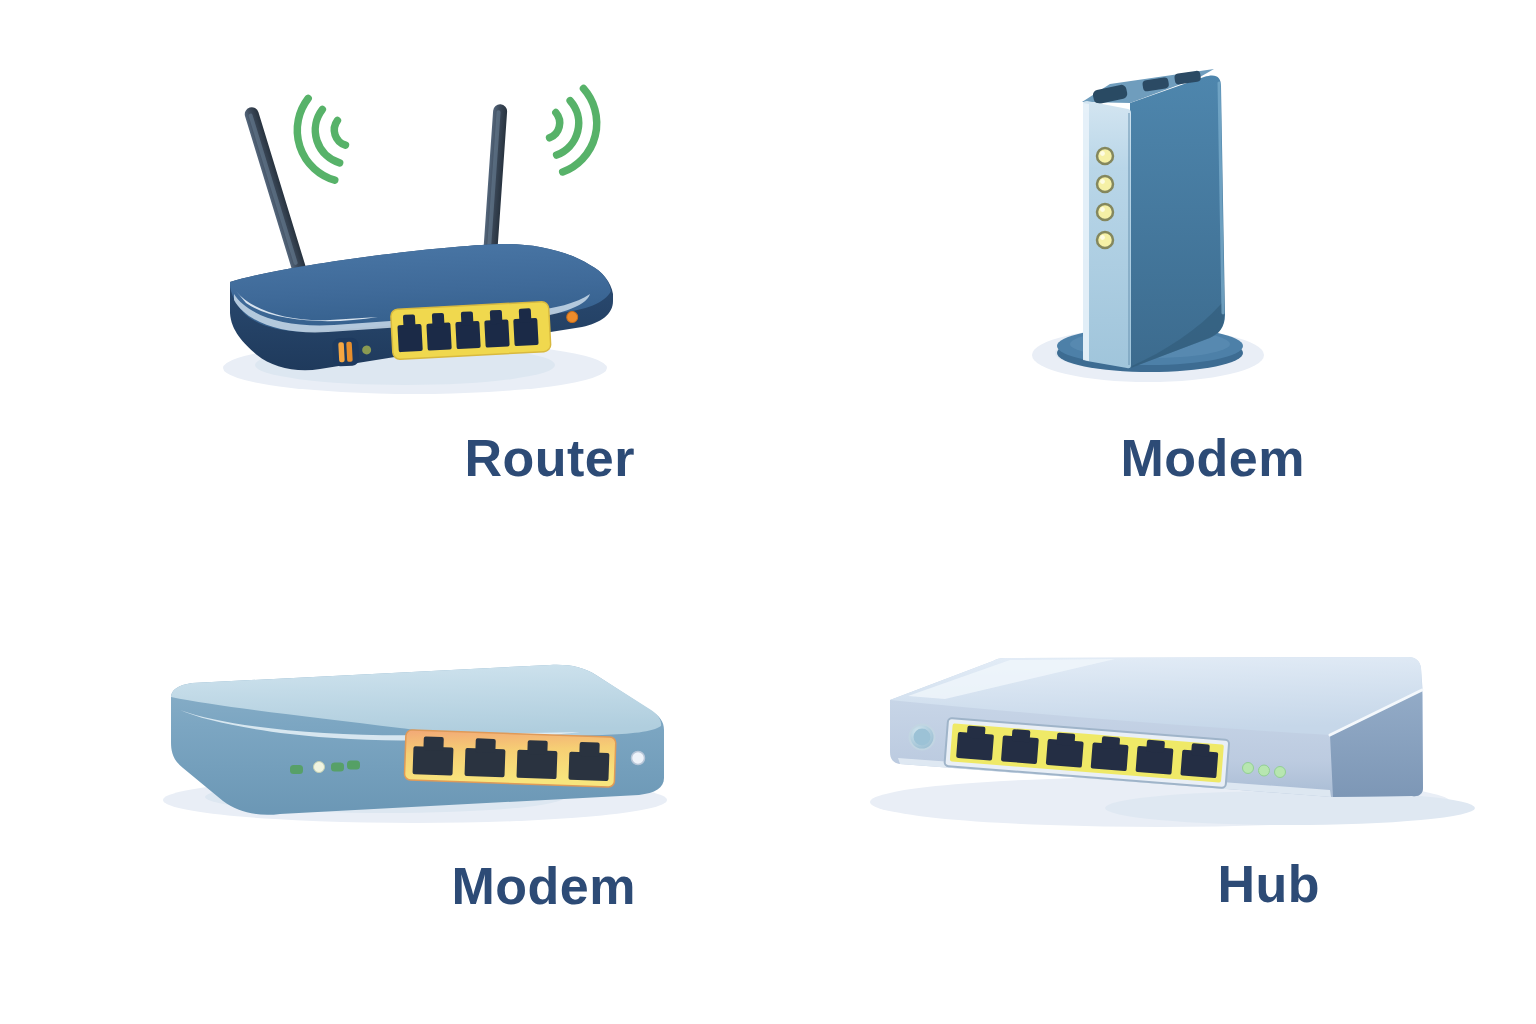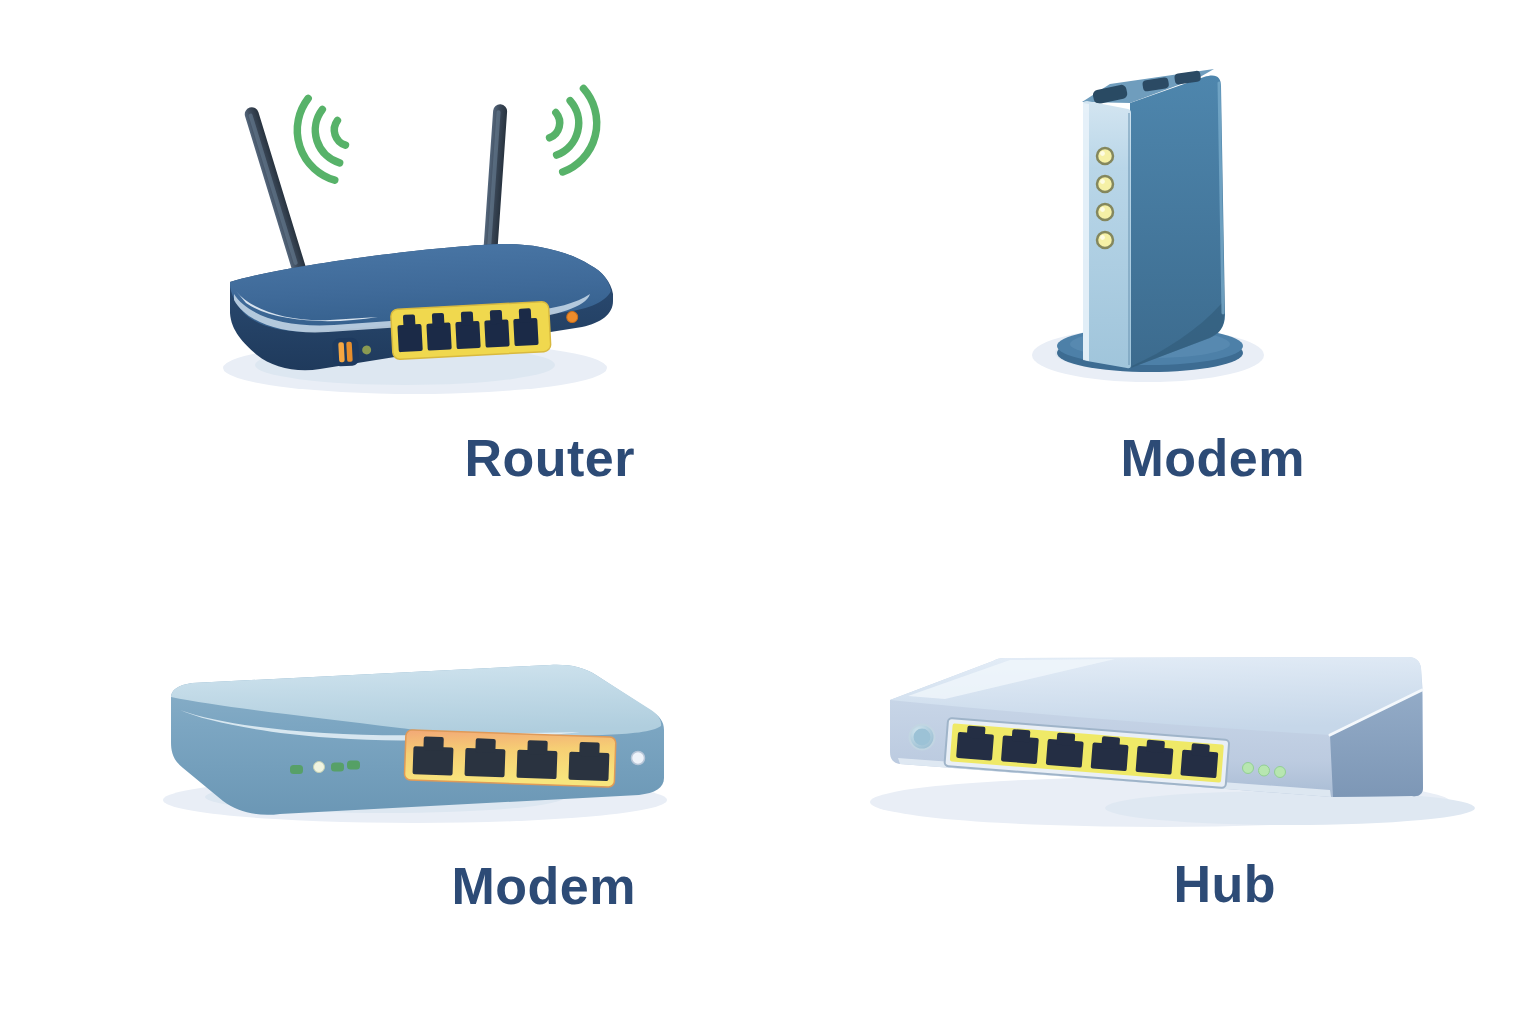--- a/index.html
+++ b/index.html
@@ -9,21 +9,21 @@
   .illus{position:absolute;}
   .devlabel{position:absolute;text-align:right;font-weight:700;font-size:52px;
             color:#2d4b76;letter-spacing:.5px;line-height:1;}
   #router-illus{left:200px;top:60px;}
   #modem-illus{left:1030px;top:55px;}
   #switch-illus{left:150px;top:640px;}
   #hub-illus{left:860px;top:640px;}
   #router-label{left:195px;top:432px;width:440px;}
   #modem-label{left:1005px;top:432px;width:300px;}
   #switch-label{left:196px;top:860px;width:440px;}
-  #hub-label{left:976px;top:858px;width:300px;}
+  #hub-label{left:1020px;top:858px;width:300px;}
 </style>
 </head>
 <body>
 
 <div class="stage">
 
   <figure class="illus" id="router-illus">
     <svg width="440" height="340" viewBox="0 0 440 340">
       <defs>
         <linearGradient id="rTop" x1="0" y1="0" x2="0.2" y2="1">

